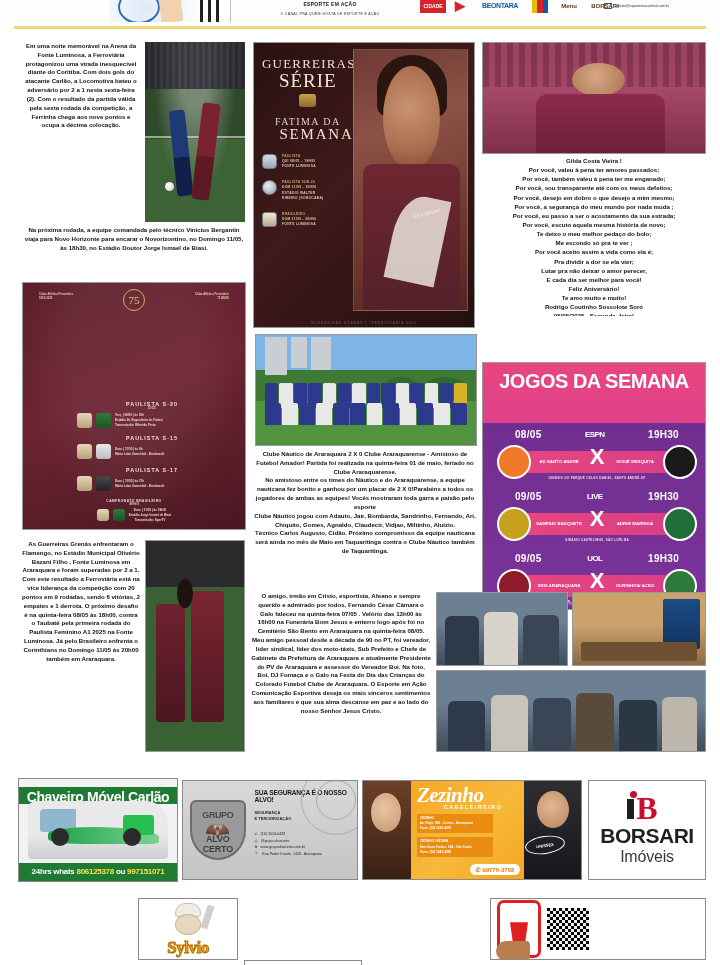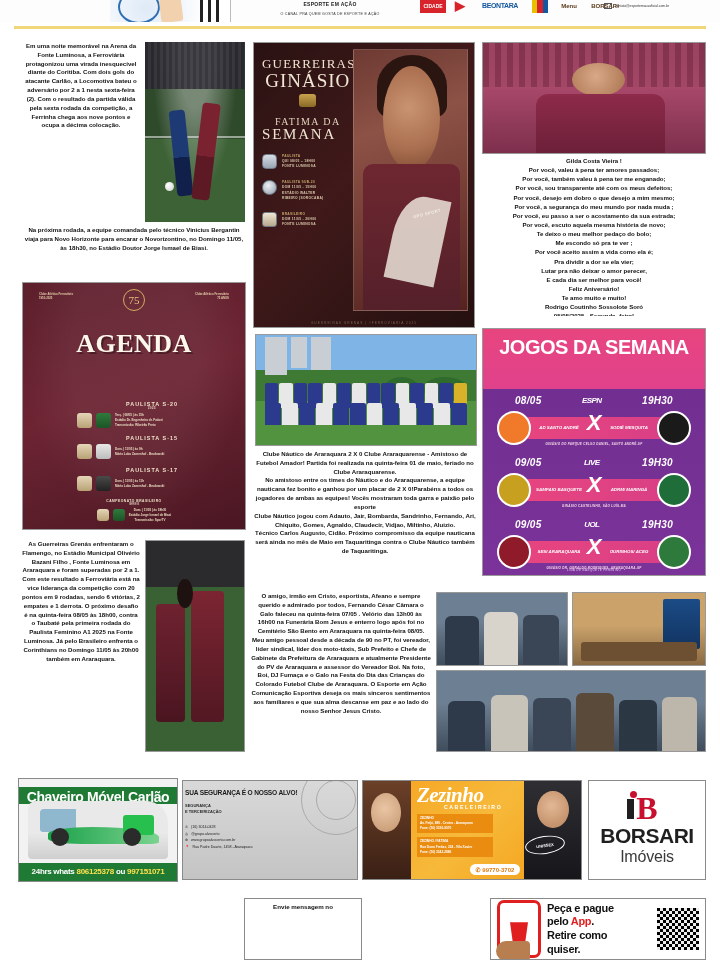--- a/index.html
+++ b/index.html
@@ -81,21 +81,21 @@
   .gg-left { position:absolute; left:0; top:0; width:48%; height:100%; padding:14px 6px 6px 8px; }
   .gg-title1 { font-family:"Liberation Serif", serif; font-size:13px; letter-spacing:1.2px;
       color:#efe3cf; text-align:center; line-height:1; }
   .gg-title2 { font-family:"Liberation Serif", serif; font-size:19px; letter-spacing:1px;
       color:#f2e7d4; text-align:center; line-height:1; margin-top:1px;}
   .gg-crest { width:17px; height:13px; margin:4px auto 0; border-radius:3px;
       background:linear-gradient(180deg,#c8a24d,#8a6a26); }
   .gg-sub1 { font-family:"Liberation Serif", serif; font-size:10px; letter-spacing:1.4px;
       color:#e3d4bc; text-align:center; margin-top:9px; }
   .gg-sub2 { font-family:"Liberation Serif", serif; font-size:15px; letter-spacing:1.8px;
-      color:#efe4d1; text-align:left; line-height:1; }
+      color:#efe4d1; text-align:right; line-height:1; }
   .gg-list { margin-top:12px; }
   .gg-item { display:flex; gap:5px; align-items:flex-start; margin-bottom:11px; }
   .gg-badge { width:15px; height:15px; border-radius:4px; flex:0 0 auto;
       background:linear-gradient(180deg,#d8dde6,#9aa6b5); border:1px solid #6f7a88;}
   .gg-badge.b2 { border-radius:50%; background:radial-gradient(circle at 40% 35%,#eef1f5,#8e9aa8);}
   .gg-badge.b3 { background:linear-gradient(180deg,#efe6d4,#b6a98d); border-radius:3px;}
   .gg-lines { font-size:3.3px; line-height:1.55; color:#d9c6a8; letter-spacing:.3px; font-weight:bold;}
   .gg-lines .hd { color:#c3a368; }
   .gg-photo { position:absolute; left:45%; top:6px; right:6px; bottom:16px;
       background:linear-gradient(160deg,#6d3a33 0%, #8d5246 30%, #55231f 100%);
@@ -162,32 +162,32 @@
   .ag-cb .cbs { font-size:2.6px; color:#cbb municipal;}
 
   
   .ph-team { background:linear-gradient(180deg,#7fb5e6 0 32%, #3e7a33 32% 60%, #51933f 60% 100%); }
   .ph-team .bld { position:absolute; top:2%; height:34%; background:#c9cdd4; }
   .ph-team .tree { position:absolute; bottom:40%; width:16%; height:22%; border-radius:50%; background:#2f6b2c;}
   .ph-team .row { position:absolute; left:4%; width:92%; display:flex; gap:1px;}
   .ph-team .row i { flex:1; height:100%; border-radius:2px 2px 0 0;}
 
   
-  .poster-js { background:linear-gradient(180deg,#6e2d8e 0%, #7b3399 100%); }
+  .poster-js { background:linear-gradient(180deg,#6e2d8e 0%, #7b3399 100%);margin-top:34px; }
   .js-head { position:absolute; left:0; top:0; width:100%; height:60px;
       background:linear-gradient(180deg,#e8457f 0%, #e0418b 100%); }
   .js-title { text-align:center; font-size:20px; font-weight:bold; color:#fff;
       letter-spacing:-.5px; padding-top:7px; font-family:"Liberation Sans",sans-serif;}
   .js-brands { display:flex; align-items:center; justify-content:center; gap:7px; margin-top:5px;}
   .js-caixa { font-size:11px; font-weight:bold; color:#fff; letter-spacing:-.5px;}
   .js-brasil { font-size:7px; font-weight:bold; color:#fff; text-align:center; line-height:.95;}
   .js-brasil small { display:block; font-size:2.7px; font-weight:normal;}
   .js-lbf { width:22px; height:19px; background:#fff; border-radius:2px;
       display:flex; align-items:center; justify-content:center; color:#e0418b; font-size:11px;}
-  .js-game { position:absolute; left:10px; right:10px; height:62px;font-style:italic; }
+  .js-game { position:absolute; left:10px; right:4px; height:62px; }
   .js-gtop { display:flex; align-items:center; justify-content:space-between; padding:0 22px;}
   .js-date { font-size:10px; font-weight:bold; color:#fff; letter-spacing:.3px;}
   .js-time { font-size:10px; font-weight:bold; color:#fff; letter-spacing:.3px;}
   .js-ch { font-size:8px; font-weight:bold; color:#fff; letter-spacing:-.6px;}
   .js-bar { position:absolute; left:24px; right:24px; top:22px; height:22px;
       background:linear-gradient(90deg,#e8457f,#d93f86); border-radius:3px;
       display:flex; align-items:center; justify-content:space-between; padding:0 16px;}
   .js-tm { font-size:4.4px; font-weight:bold; color:#fff; text-align:center; width:52px; line-height:1.25;}
   .js-x { position:absolute; left:50%; top:-5px; transform:translateX(-50%);
       font-size:22px; font-weight:bold; color:#fff; line-height:1;}
@@ -367,21 +367,21 @@
     <div class="ball"></div>
   </div>
 
   <div class="bx" style="left:22px; top:226px; width:224px; height:40px;">
     <div class="arttext">Na próxima rodada, a equipe comandada pelo técnico Vinicius Bergantin viaja para Novo Horizonte para encarar o Novorizontino, no Domingo 11/05, às 18h30, no Estádio Doutor Jorge Ismael de Biasi.</div>
   </div>
 
   <div class="bx poster-gg bordered" style="left:253px; top:42px; width:222px; height:286px;">
     <div class="gg-left">
       <div class="gg-title1">GUERREIRAS</div>
-      <div class="gg-title2">GINÁSIO</div>
+      <div class="gg-title2">SÉRIE</div>
       <div class="gg-crest"></div>
       <div class="gg-sub1">FATIMA DA</div>
       <div class="gg-sub2">SEMANA</div>
 
       <div class="gg-list">
         <div class="gg-item">
           <div class="gg-badge"></div>
           <div class="gg-lines">
             <div class="hd">PAULISTA</div>
             <div>QUI 08/05 – 18H00</div>
@@ -443,21 +443,20 @@
       <div>Te amo muito e muito!</div>
       <div>Rodrigo Coutinho Sossolote Soró</div>
       <div>05/05/2025 - Segunda -feira!</div>
     </div>
   </div>
 
   <div class="bx poster-ag bordered" style="left:22px; top:282px; width:224px; height:248px;">
     <div class="ag-75">75</div>
     <div class="ag-corner l">Clube Atlético Ferroviário 1950-2025</div>
     <div class="ag-corner r">Clube Atlético Ferroviário 75 ANOS</div>
-    <div class="ag-h1">AGENDA</div>
 
     <div class="ag-block" style="top:118px;">
       <div class="ag-bt">
         <span>PAULISTA</span>
         <span>S-20</span>
         <span class="sm">2025</span>
       </div>
       <div class="ag-brow">
         <div class="ag-sh"></div>
         <div class="ag-sh g"></div>
@@ -662,20 +661,27 @@
     </div>
     <div class="ftr">
       <span>24hrs whats</span>
       <em>806125378</em>
       <span>ou</span>
       <em>997151071</em>
     </div>
   </div>
 
   <div class="ad ad-alvo" style="left:182px; top:780px; width:176px; height:100px;">
+    <div class="shield">
+      <div class="sh">
+        <div class="grupo">GRUPO</div>
+        <div class="bat">🦇</div>
+        <div class="alvo">ALVO CERTO</div>
+      </div>
+    </div>
     <div class="info">
       <div class="target"></div>
       <div class="t1">SUA SEGURANÇA É O NOSSO ALVO!</div>
       <div class="t2">
         <div>SEGURANÇA</div>
         <div>E TERCEIRIZAÇÃO</div>
       </div>
       <div class="ct">
         <div>
             <span>✆</span>
@@ -727,38 +733,38 @@
 
   <div class="ad ad-borsari" style="left:588px; top:780px; width:118px; height:100px;">
     <div class="bmark">
       <i></i><b></b><span>B</span>
     </div>
     <div class="b1">BORSARI</div>
     <div class="b2">Imóveis</div>
   </div>
 
 
+  <div class="ad ad-sylvio" style="left:138px; top:898px; width:100px; height:62px;">
+    <div class="chef">
+      <div class="hat"></div>
+      <div class="face"></div>
+      <div class="tool"></div>
+    </div>
+    <div class="nm">Sylvio</div>
+  </div>
 
   <div class="ad ad-cfc" style="left:244px; top:898px; width:118px; height:62px;">
     <div class="top">
       <div>Envie mensagem no</div>
 
     </div>
 
   </div>
 
   <div class="ad ad-app" style="left:490px; top:898px; width:216px; height:62px;">
     <div class="phone">
       <div class="fries"></div>
       <div class="hand"></div>
     </div>
-    <div class="txt">
-      <div>Peça e pague</div>
-      <div>
-        <span>pelo </span><em>App</em><span>.</span>
-      </div>
-      <div>Retire como</div>
-      <div>quiser.</div>
-    </div>
     <div class="qr"></div>
   </div>
 
 </div>
 
 </body></html>

